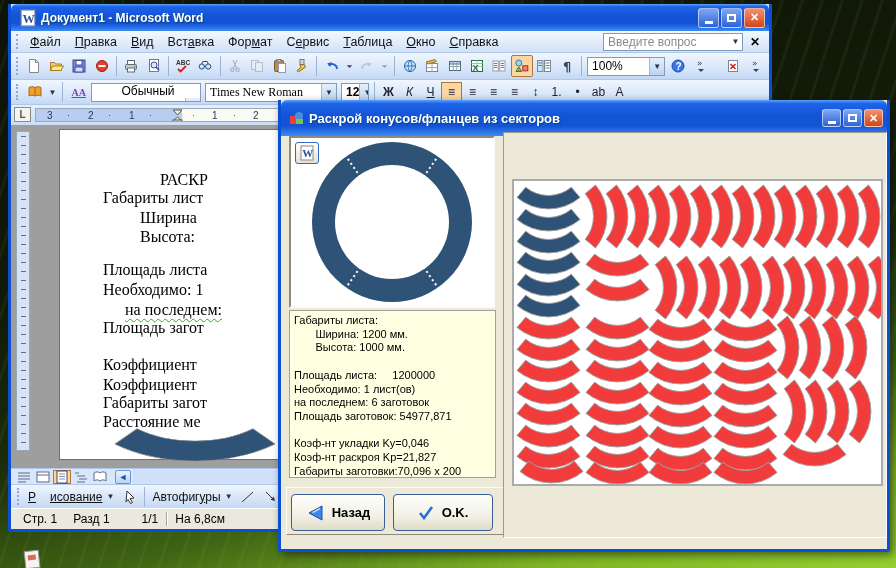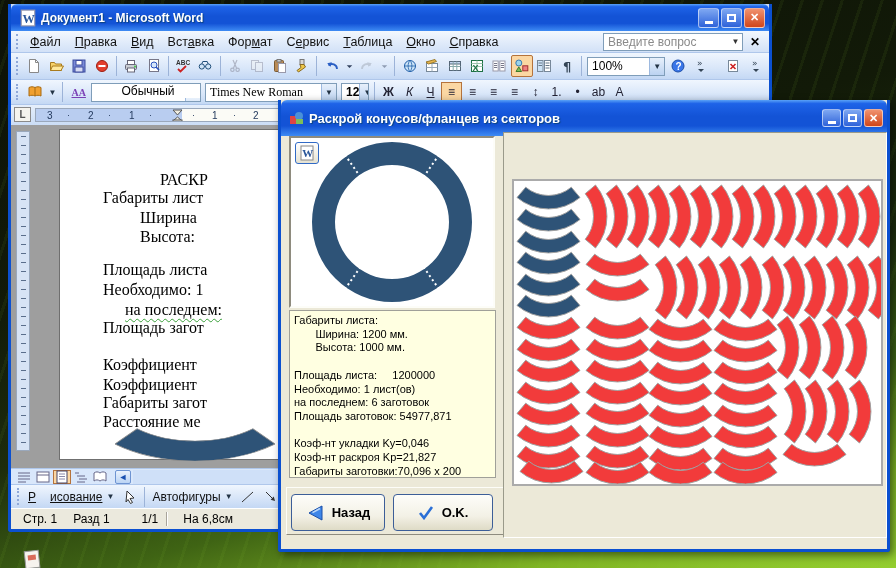--- a/index.html
+++ b/index.html
@@ -518,21 +518,21 @@
           <rect x="2.5" y="4.5" width="11" height="8" fill="#fff" stroke="#333"></rect>
         </svg>
       </span>
   </div>
 
   <div class="statusrow">
     <span class="scell" style="padding-left:12px;">Стр. 1</span>
     <span class="scell">Разд 1</span>
     <span class="scell" style="padding-left:24px;">1/1</span>
     <span class="sdiv"></span>
-    <span class="scell" style="padding-left:16px;">На 6,8см</span>
+    <span class="scell" style="padding-left:8px;">На 6,8см</span>
   </div>
 </div>
 
 <div class="dialog">
   <div class="titlebar">
     <span class="ticon" id="dialog-app-icon" style="width:16px;height:16px;"><svg width="16" height="16" viewBox="0 0 16 16">
           <rect x="1" y="6" width="6" height="8" fill="#D44"></rect>
           <circle cx="10" cy="6" r="4" fill="#4A90D9"></circle>
           <rect x="7" y="9" width="7" height="5" fill="#7DBE58"></rect>
         </svg></span>

